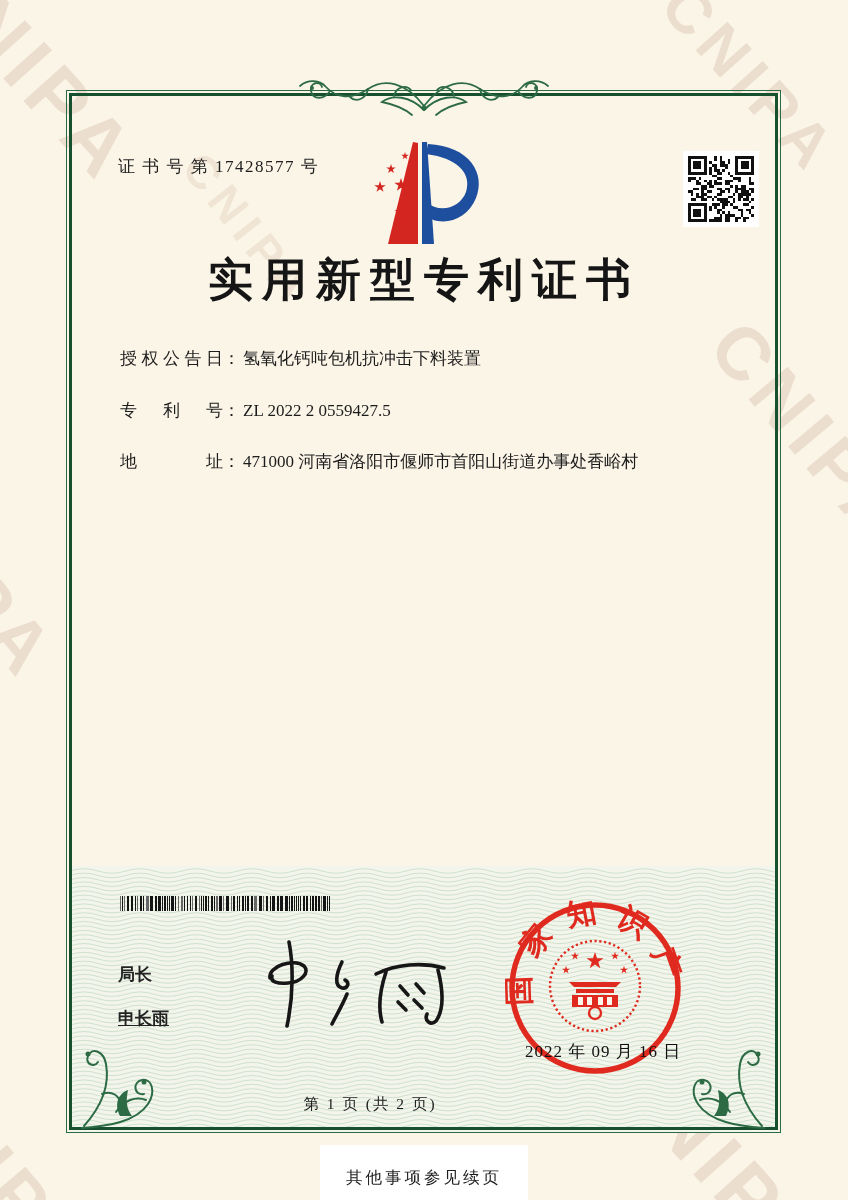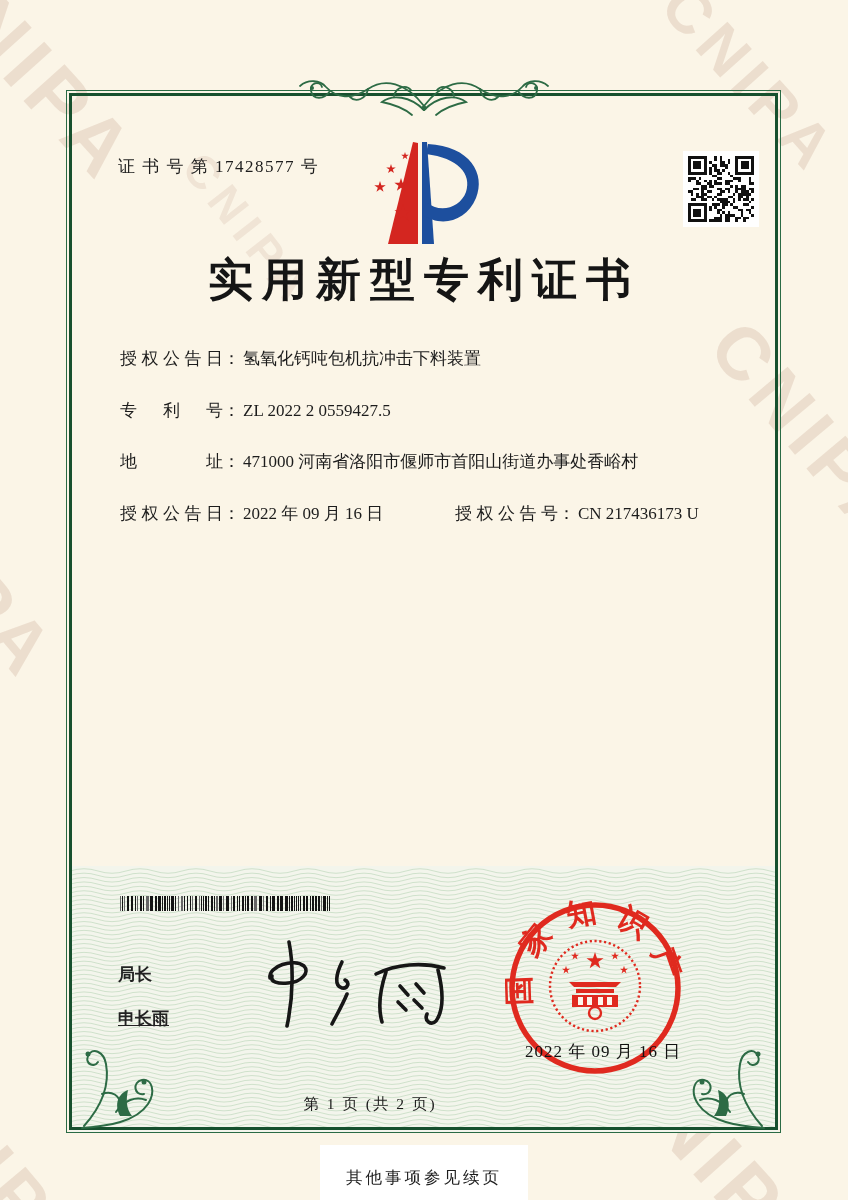--- a/index.html
+++ b/index.html
@@ -429,24 +429,20 @@
   <div class="abs fields">
     <div class="frow">
       <span class="flbl"><span class="lbl-inner">授权公告日</span><span>：</span></span><span class="fval">氢氧化钙吨包机抗冲击下料装置</span>
     </div>
     <div class="frow">
       <span class="flbl"><span class="lbl-inner">专利号</span><span>：</span></span><span class="fval">ZL 2022 2 0559427.5</span>
     </div>
     <div class="frow">
       <span class="flbl"><span class="lbl-inner">地址</span><span>：</span></span><span class="fval">471000 河南省洛阳市偃师市首阳山街道办事处香峪村</span>
     </div>
-    <div class="frow">
-      <span class="flbl"><span class="lbl-inner">授权公告日</span><span>：</span></span><span class="fval">2022 年 09 月 16 日</span>
-      <span class="pair2"><span class="lbl-inner">授权公告号</span><span>：</span><span class="fval">CN 217436173 U</span></span>
-    </div>
   </div>
 
   <div class="abs paras">
   </div>
 
   <div class="abs barcode" id="barcode"><i style="width:1px;background:#666;margin-right:1px"></i><i style="width:1px;background:#141414;margin-right:1px"></i><i style="width:1px;background:#666;margin-right:2px"></i><i style="width:2px;background:#141414;margin-right:2px"></i><i style="width:2px;background:#141414;margin-right:2px"></i><i style="width:1px;background:#141414;margin-right:1px"></i><i style="width:1px;background:#666;margin-right:2px"></i><i style="width:2px;background:#141414;margin-right:1px"></i><i style="width:1px;background:#141414;margin-right:2px"></i><i style="width:3px;background:#666;margin-right:1px"></i><i style="width:3px;background:#141414;margin-right:2px"></i><i style="width:2px;background:#141414;margin-right:1px"></i><i style="width:3px;background:#141414;margin-right:1px"></i><i style="width:1px;background:#141414;margin-right:1px"></i><i style="width:2px;background:#141414;margin-right:1px"></i><i style="width:1px;background:#141414;margin-right:1px"></i><i style="width:1px;background:#141414;margin-right:1px"></i><i style="width:3px;background:#141414;margin-right:1px"></i><i style="width:1px;background:#141414;margin-right:2px"></i><i style="width:1px;background:#666;margin-right:2px"></i><i style="width:2px;background:#666;margin-right:1px"></i><i style="width:1px;background:#141414;margin-right:2px"></i><i style="width:1px;background:#141414;margin-right:2px"></i><i style="width:1px;background:#141414;margin-right:1px"></i><i style="width:1px;background:#666;margin-right:2px"></i><i style="width:2px;background:#141414;margin-right:2px"></i><i style="width:1px;background:#666;margin-right:1px"></i><i style="width:1px;background:#141414;margin-right:1px"></i><i style="width:1px;background:#141414;margin-right:1px"></i><i style="width:2px;background:#141414;margin-right:1px"></i><i style="width:1px;background:#141414;margin-right:2px"></i><i style="width:2px;background:#141414;margin-right:1px"></i><i style="width:1px;background:#141414;margin-right:1px"></i><i style="width:2px;background:#666;margin-right:1px"></i><i style="width:3px;background:#141414;margin-right:1px"></i><i style="width:1px;background:#666;margin-right:2px"></i><i style="width:3px;background:#141414;margin-right:2px"></i><i style="width:1px;background:#666;margin-right:1px"></i><i style="width:2px;background:#141414;margin-right:2px"></i><i style="width:1px;background:#141414;margin-right:1px"></i><i style="width:1px;background:#141414;margin-right:2px"></i><i style="width:2px;background:#141414;margin-right:1px"></i><i style="width:1px;background:#141414;margin-right:1px"></i><i style="width:2px;background:#141414;margin-right:2px"></i><i style="width:2px;background:#141414;margin-right:1px"></i><i style="width:3px;background:#666;margin-right:2px"></i><i style="width:3px;background:#141414;margin-right:1px"></i><i style="width:1px;background:#666;margin-right:2px"></i><i style="width:2px;background:#141414;margin-right:2px"></i><i style="width:1px;background:#141414;margin-right:1px"></i><i style="width:3px;background:#141414;margin-right:2px"></i><i style="width:2px;background:#141414;margin-right:1px"></i><i style="width:3px;background:#141414;margin-right:2px"></i><i style="width:3px;background:#141414;margin-right:1px"></i><i style="width:1px;background:#141414;margin-right:1px"></i><i style="width:2px;background:#141414;margin-right:1px"></i><i style="width:1px;background:#141414;margin-right:1px"></i><i style="width:1px;background:#141414;margin-right:1px"></i><i style="width:1px;background:#141414;margin-right:1px"></i><i style="width:1px;background:#141414;margin-right:2px"></i><i style="width:2px;background:#141414;margin-right:1px"></i><i style="width:2px;background:#141414;margin-right:2px"></i><i style="width:1px;background:#141414;margin-right:1px"></i><i style="width:2px;background:#141414;margin-right:1px"></i><i style="width:2px;background:#141414;margin-right:1px"></i><i style="width:2px;background:#141414;margin-right:1px"></i><i style="width:1px;background:#666;margin-right:1px"></i><i style="width:3px;background:#141414;margin-right:1px"></i><i style="width:1px;background:#141414;margin-right:1px"></i><i style="width:1px;background:#141414;margin-right:2px"></i></div>
 
   <div class="abs director">
     <div>局长</div>
     <div class="nm">申长雨</div>

